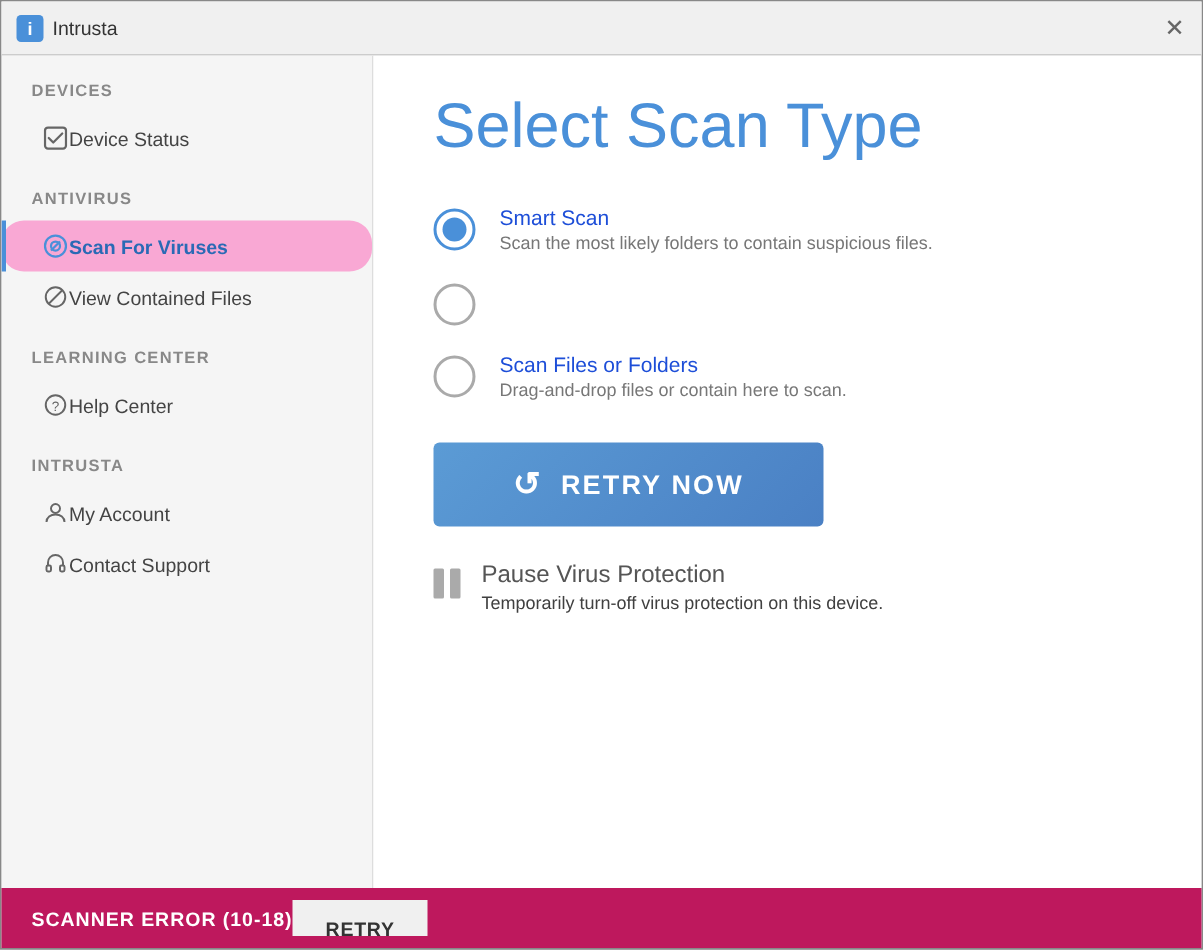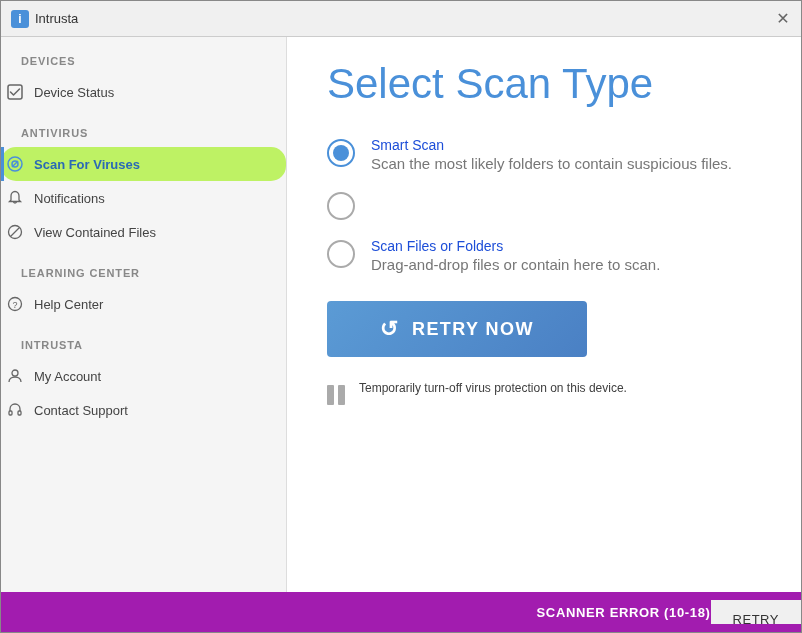--- a/index.html
+++ b/index.html
@@ -60,47 +60,46 @@
       display: flex;
       align-items: center;
       justify-content: center;
     }
     .content-area {
       display: flex;
       flex: 1;
       overflow: hidden;
     }
     .sidebar {
-      width: 286px;
+      width: 248px;
       background: #f5f5f5;
       border-right: 1px solid #ddd;
       flex-shrink: 0;
       overflow-y: auto;
       padding-bottom: 10px;
     }
     .sidebar-section-label {
       font-size: 11px;
       font-weight: 700;
       color: #888;
       letter-spacing: 0.08em;
       padding: 18px 20px 8px;
       text-transform: uppercase;
     }
     .sidebar-item {
       display: flex;
       align-items: center;
-      gap: 10px;
-      padding: 8px 5px;
+      padding: 8px 27px;
       cursor: pointer;
       font-size: 13px;
       color: #444;
       position: relative;
     }
     .sidebar-item.active {
-      background: #bef264;
+      background: #f9a8d4;
       color: #2a6ab5;
       font-weight: 600;
       border-radius: 15px;
     }
     .sidebar-item.active::before {
       content: '';
       position: absolute;
       left: 0;
       top: 0;
       bottom: 0;
@@ -161,21 +160,21 @@
       background: #4a90d9;
     }
     .scan-option-text {}
     .scan-option-name {
       font-size: 14px;
       color: #1d4ed8;
       font-weight: 400;
       margin-bottom: 2px;
     }
     .scan-option-desc {
-      font-size: 15px;
+      font-size: 12px;
       color: #777;
     }
     .scan-now-btn {
       background: linear-gradient(135deg, #5b9bd5 0%, #4a80c4 100%);
       color: #fff;
       border: none;
       border-radius: 4px;
       width: 260px;
       height: 56px;
       font-size: 18px;
@@ -215,39 +214,39 @@
       color: #555;
       font-weight: 400;
       margin-bottom: 2px;
     }
     .pause-desc {
       font-size: 12px;
       color: #404040;
     }
     .status-bar {
       height: 40px;
-      background: #a21caf;
-      display: flex;
-      align-items: center;
-      justify-content: flex-end;
+      background: #be185d;
+      display: flex;
+      align-items: center;
+      justify-content: flex-start;
       padding: 0 0 0 20px;
       flex-shrink: 0;
     }
     .status-text {
       color: #fff;
       font-size: 13px;
       font-weight: 600;
       letter-spacing: 0.05em;
     }
     .retry-btn {
       background: #f0f0f0;
       border: none;
       color: #333;
       font-size: 13px;
-      font-weight: 400;
+      font-weight: 700;
       padding: 12px 22px;
       height: 22px;
       cursor: pointer;
       letter-spacing: 0.04em;
     }
   </style>
 </head>
 <body>
 
 <div class="window">
@@ -278,29 +277,20 @@
       <div class="sidebar-section-label">ANTIVIRUS</div>
       <div class="sidebar-item active">
         <span class="sidebar-icon">
           <svg width="16" height="16" viewBox="0 0 16 16" fill="none">
             <circle cx="8" cy="8" r="7" stroke="#4a90d9" stroke-width="1.5" fill="none"></circle>
             <circle cx="8" cy="8" r="3" stroke="#4a90d9" stroke-width="1.5" fill="none"></circle>
             <line x1="11" y1="5" x2="5" y2="11" stroke="#4a90d9" stroke-width="1.5"></line>
           </svg>
         </span>
         <span>Scan For Viruses</span>
-      </div>
-      <div class="sidebar-item">
-        <span class="sidebar-icon">
-          <svg width="16" height="16" viewBox="0 0 16 16" fill="none">
-            <path d="M8 1.5 C5.5 1.5 4 3.5 4 6 L4 10 L2.5 11.5 L13.5 11.5 L12 10 L12 6 C12 3.5 10.5 1.5 8 1.5Z" stroke="#666" stroke-width="1.3" fill="none"></path>
-            <path d="M6.5 11.5 C6.5 12.3 7.2 13 8 13 C8.8 13 9.5 12.3 9.5 11.5" stroke="#666" stroke-width="1.3" fill="none"></path>
-          </svg>
-        </span>
-        <span>Notifications</span>
       </div>
       <div class="sidebar-item">
         <span class="sidebar-icon">
           <svg width="16" height="16" viewBox="0 0 16 16" fill="none">
             <circle cx="8" cy="8" r="6.5" stroke="#666" stroke-width="1.3" fill="none"></circle>
             <line x1="3.5" y1="12.5" x2="12.5" y2="3.5" stroke="#666" stroke-width="1.3"></line>
           </svg>
         </span>
         <span>View Contained Files</span>
       </div>
@@ -372,20 +362,21 @@
         <span class="spinner-icon">↺</span>
         <span>RETRY NOW</span>
       </button>
 
       <div class="pause-section">
         <div class="pause-bars">
           <div class="pause-bar"></div>
           <div class="pause-bar"></div>
         </div>
         <div class="pause-text-block">
+          <div class="pause-title">Pause Virus Protection</div>
           <div class="pause-desc">Temporarily turn-off virus protection on this device.</div>
         </div>
       </div>
 
     </div>
   </div>
 
   <div class="status-bar">
     <span class="status-text">SCANNER ERROR (10-18)</span>
     <button class="retry-btn">RETRY</button>

